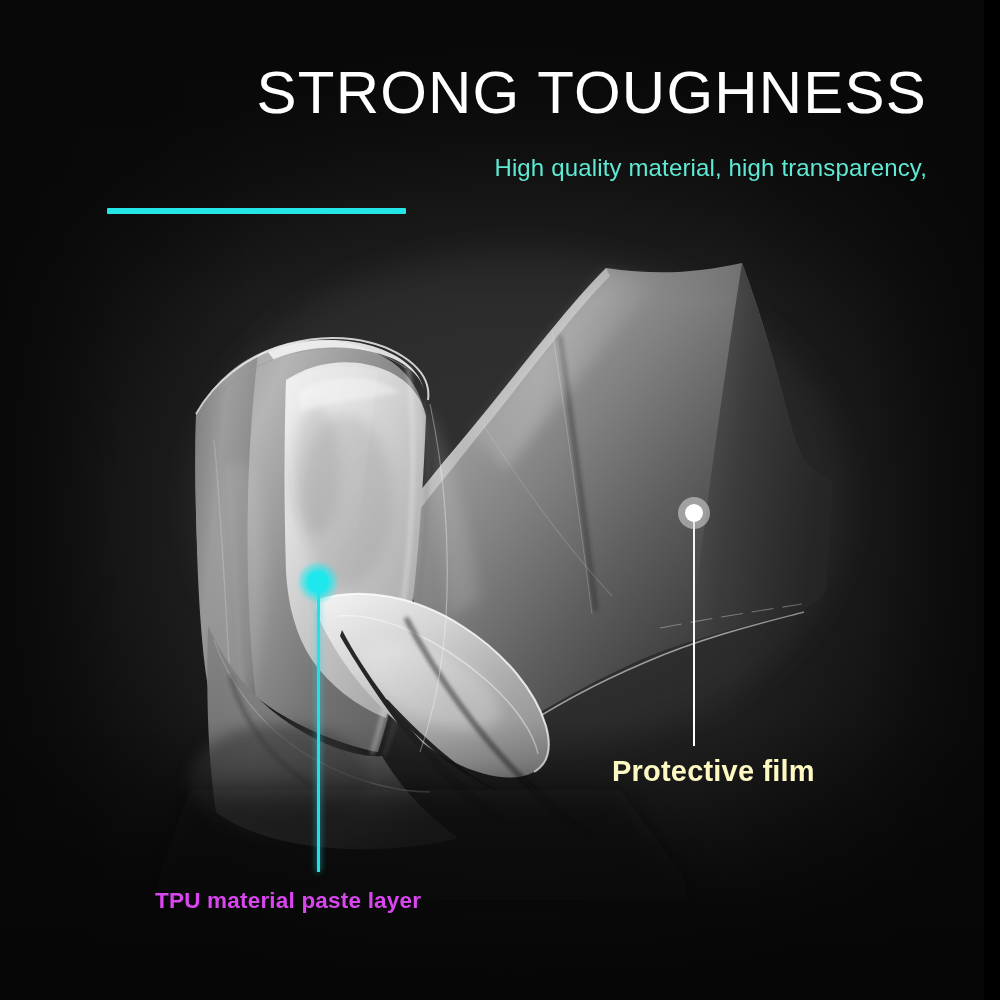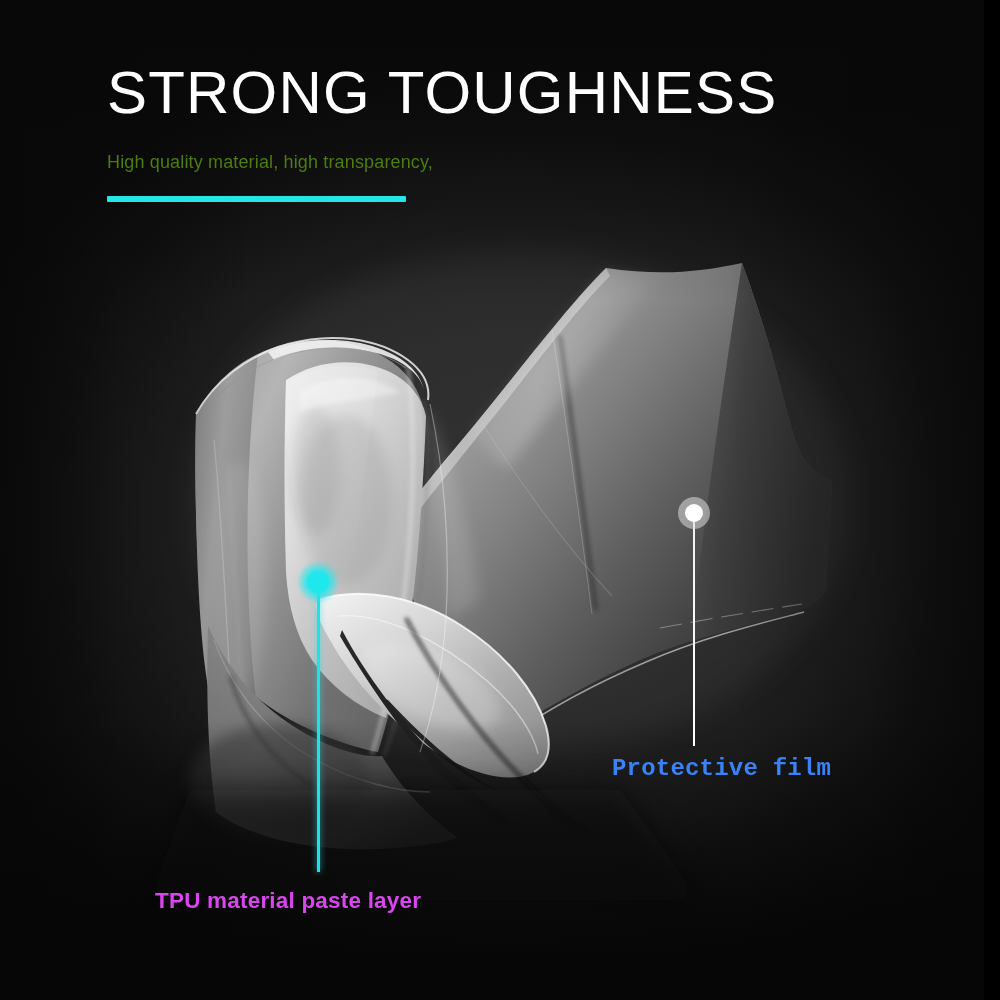--- a/index.html
+++ b/index.html
@@ -9,20 +9,21 @@
     overflow:hidden;
     position:relative;
   }
 
   
   #stage {
     position:absolute; inset:0;
     width:984px; height:1000px;
     background:#101010;
     overflow:hidden;
+    text-align:right;
   }
   .bg-base {
     position:absolute; inset:0;
     background:
       radial-gradient(ellipse 62% 48% at 52% 52%, #2e2e2e 0%, #272727 38%, #1b1b1b 64%, #111111 82%, #0a0a0a 100%);
   }
   .bg-vignette {
     position:absolute; inset:0;
     background:
       linear-gradient(to bottom, rgba(8,8,8,0.92) 0%, rgba(8,8,8,0.30) 16%, rgba(0,0,0,0) 30%),
@@ -36,23 +37,23 @@
   .title {
     font-size:60px;
     font-weight:300;
     letter-spacing:1.2px;
     line-height:1.02;
     color:#ffffff;
     white-space:nowrap;
   }
   .subtitle {
     margin-top:22px;
-    font-size:18px;
+    font-size:24px;
     font-weight:400;
-    color:#4d7c0f;
+    color:#5eead4;
     letter-spacing:0.15px;
   }
   .subtitle .line { line-height:1.95; white-space:nowrap; }
   .accent-bar {
     margin-top:16px;
     width:299px; height:6px;
     background:#24e6e6;
     border-radius:1px;
   }
 
@@ -79,26 +80,25 @@
   .dot-white-core {
     position:absolute;
     left:685px; top:504px;
     width:18px; height:18px;
     border-radius:50%;
     background:#ffffff;
   }
   .label-white {
     position:absolute;
     left:612px; top:755px;
-    font-size:24px;
+    font-size:29px;
     font-weight:700;
-    color:#3b82f6;
+    color:#fef9c3;
     letter-spacing:0.2px;
     white-space:nowrap;
-    font-family:Liberation Mono, monospace;
   }
 
   .leader-cyan {
     left:317px; top:582px;
     width:3px; height:290px;
     background:#24e0e6;
     box-shadow:0 0 6px rgba(36,224,230,0.75);
   }
   .dot-cyan-glow {
     position:absolute;

